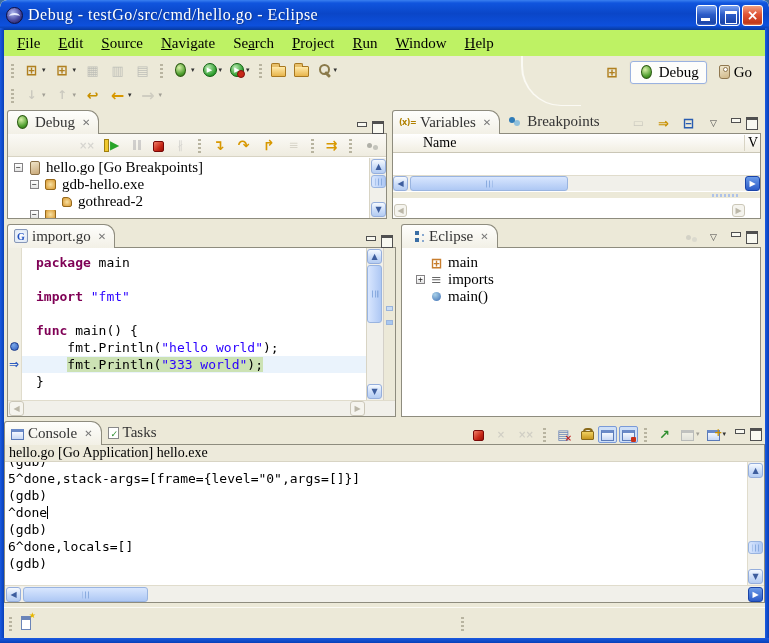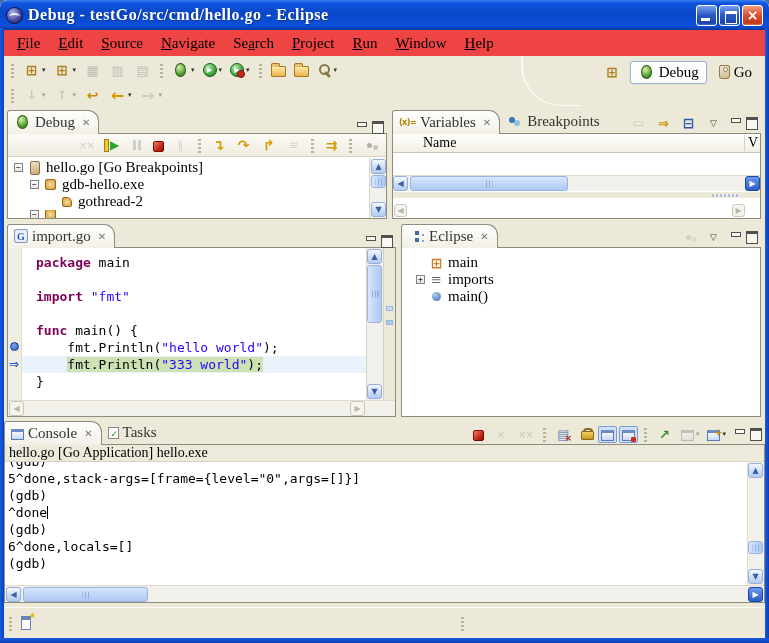--- a/index.html
+++ b/index.html
@@ -8,36 +8,36 @@
        font-family:"Liberation Serif",serif;border-radius:7px 7px 0 0;}
   
   .titlebar{position:absolute;left:0;top:0;right:0;height:30px;display:flex;align-items:center;
     background:linear-gradient(180deg,#3A80F0 0%,#1055DE 10%,#0A46C8 45%,#0D50DC 85%,#073A9E 100%);
     border-radius:7px 7px 0 0;padding:0 6px;}
   .applogo{width:17px;height:17px;border-radius:50%;flex:none;margin-right:5px;
     background:radial-gradient(circle at 38% 32%,#AEB8F0,#4A4AA0 55%,#20205E 90%);
     border:1px solid #101040;position:relative;}
   .applogo::after{content:"";position:absolute;left:2px;top:5px;width:11px;height:5px;border-radius:50%;
     border-top:2px solid #E8ECFF;}
-  .title{color:#fff;font-weight:bold;font-size:16px;text-shadow:1px 1px 1px #123A90;white-space:nowrap;
+  .title{color:#fff;font-weight:normal;font-size:16px;text-shadow:1px 1px 1px #123A90;white-space:nowrap;
     letter-spacing:0.5px;text-align:center;}
   .winbtns{margin-left:auto;display:flex;gap:2px;}
   .wb{width:21px;height:21px;border:1px solid #fff;border-radius:3px;position:relative;flex:none;
     background:linear-gradient(180deg,#7AA2F0,#2C5CC8 45%,#1A44A8 90%,#3D6AD0);}
   .wb-close{background:linear-gradient(180deg,#F0A080,#E05434 45%,#C03818 90%,#E07850);
     color:#fff;font:bold 14px/19px "DejaVu Sans",sans-serif;text-align:center;}
   .wb-min::after{content:"";position:absolute;left:4px;bottom:4px;width:9px;height:3px;background:#fff;}
   .wb-rest::after{content:"";position:absolute;left:5px;top:5px;width:10px;height:9px;
     border:1px solid #fff;border-top:3px solid #fff;}
   .edge{position:absolute;background:linear-gradient(90deg,#1A5AE0,#0840B8);}
   .edge-l{left:0;top:28px;bottom:0;width:4px;}
   .edge-r{right:0;top:28px;bottom:0;width:4px;}
   .edge-b{left:0;right:0;bottom:0;height:5px;background:linear-gradient(180deg,#1A5AE0,#0840B8);}
   
-  .menubar{position:absolute;left:4px;top:30px;right:4px;height:26px;background:#ef4444;
+  .menubar{position:absolute;left:4px;top:30px;right:4px;height:26px;background:#bef264;
     display:flex;align-items:center;padding-left:4px;font-size:15px;}
   .mitem{padding:2px 9px;color:#000;white-space:nowrap;}
   .tbrow{position:absolute;left:4px;height:28px;display:flex;align-items:center;padding-left:2px;}
   .tbrow1{top:56px;right:195px;}
   .tbrow2{top:84px;right:420px;height:22px;}
   .tsep{width:7px;height:19px;margin:0 3px;flex:none;
     background:repeating-linear-gradient(0deg,#B8B4A0 0 2px,transparent 2px 4px);
     background-size:3px 16px;background-repeat:no-repeat;background-position:center;}
   .tbtn{display:inline-flex;align-items:center;padding:1px 2px;border:1px solid transparent;
     border-radius:2px;margin:0 1px;flex:none;}

